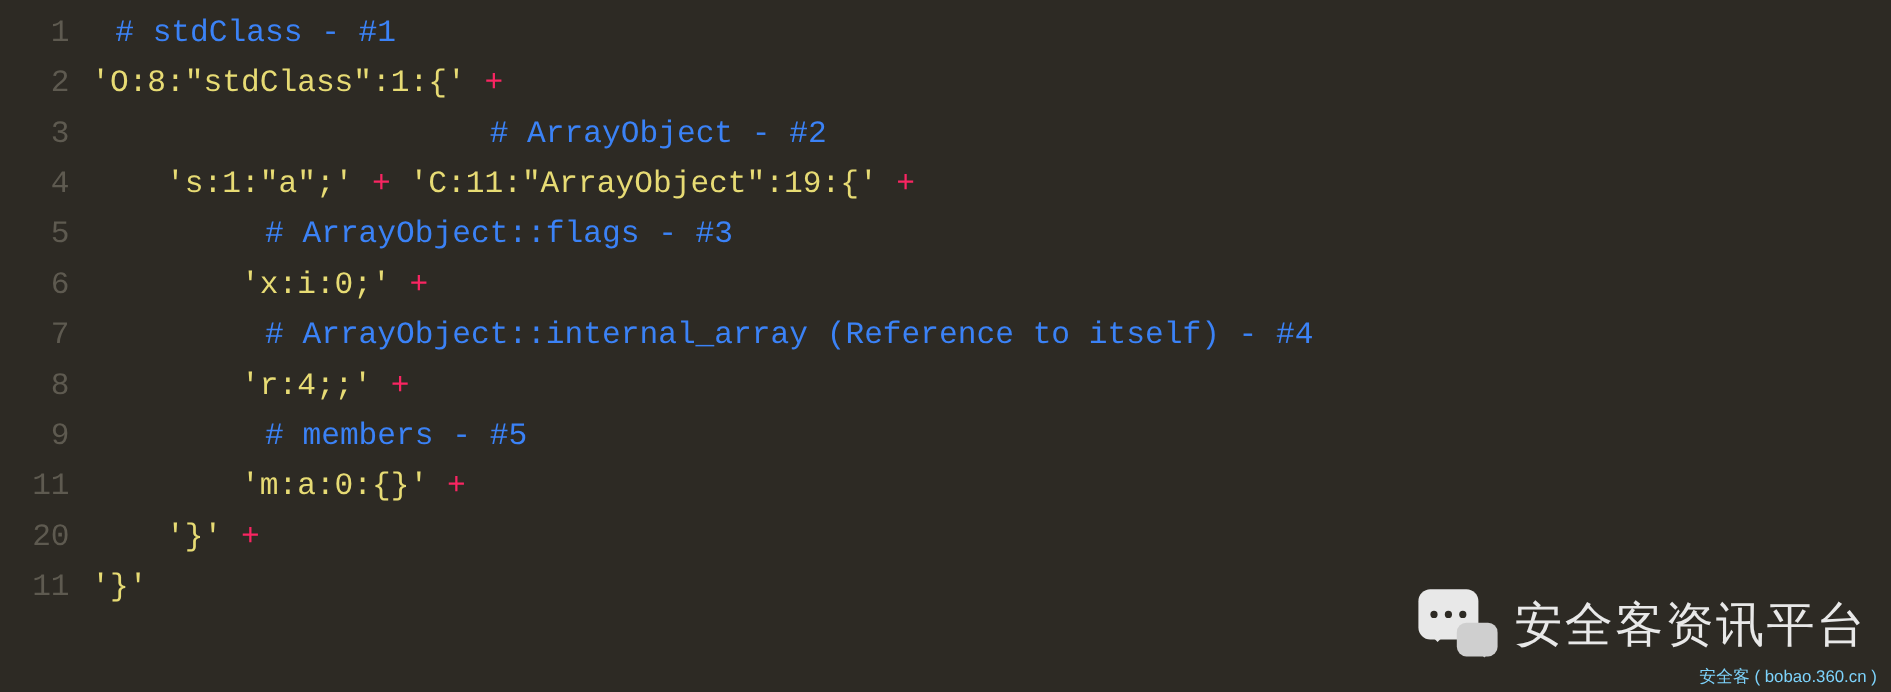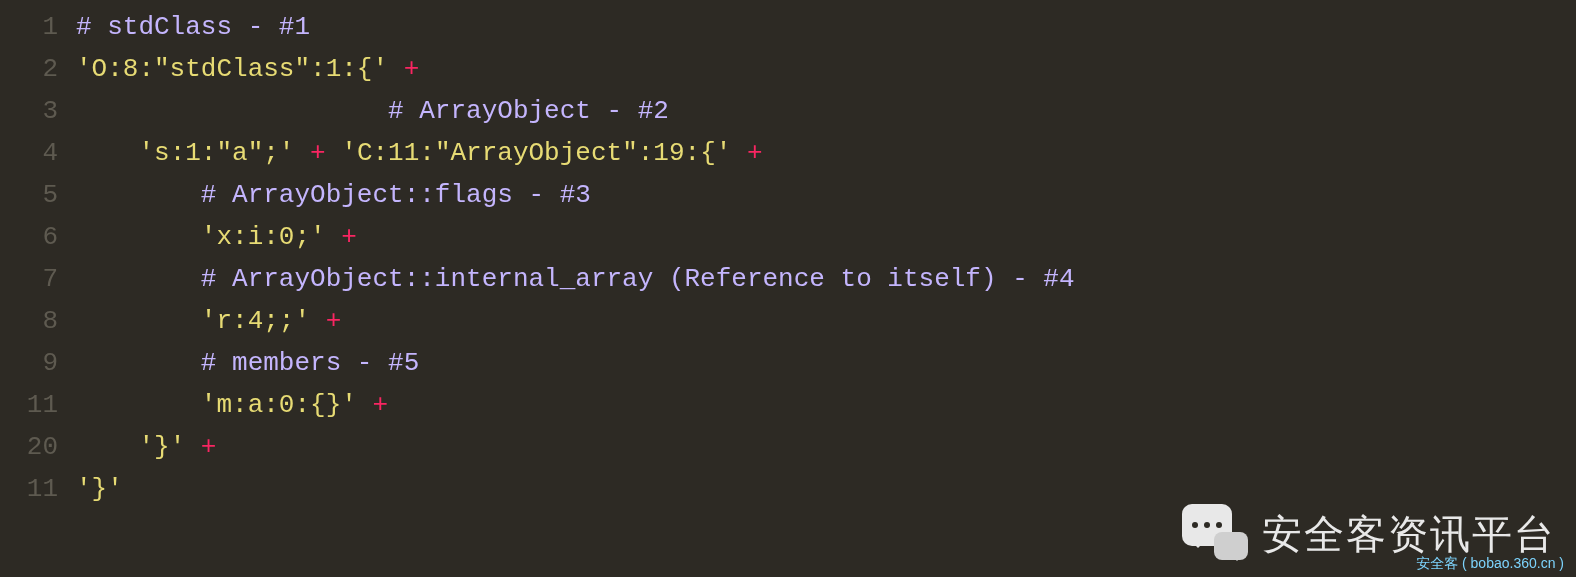--- a/index.html
+++ b/index.html
@@ -25,27 +25,27 @@
     color: #5e5a50;
     user-select: none;
     flex-shrink: 0;
   }
   .gutter div { height: 42px; line-height: 42px; }
   .code {
     flex: 1;
     white-space: pre;
   }
   .code .line { height: 42px; line-height: 42px; }
-  .tok-comment { color: #c4b5fd; }
+  .tok-comment { color: #3b82f6; margin-left: 20px; }
   .tok-string  { color: #e7db74; }
   .tok-op      { color: #f92562; }
   .watermark {
     position: absolute;
     right: 20px;
-    bottom: 12px;
+    bottom: 25px;
     display: flex;
     align-items: center;
     gap: 14px;
     color: #e8e8e8;
     font-family: "Microsoft YaHei", "PingFang SC", sans-serif;
   }
   .watermark-text {
     font-size: 40px;
     letter-spacing: 2px;
   }

